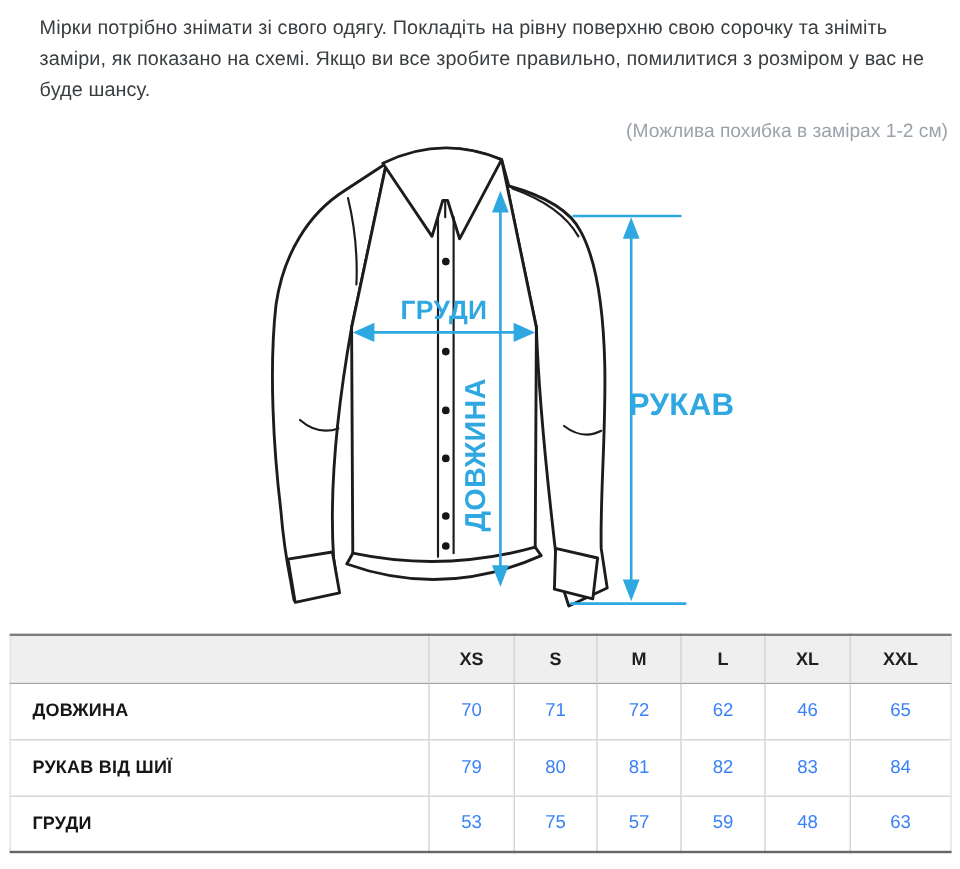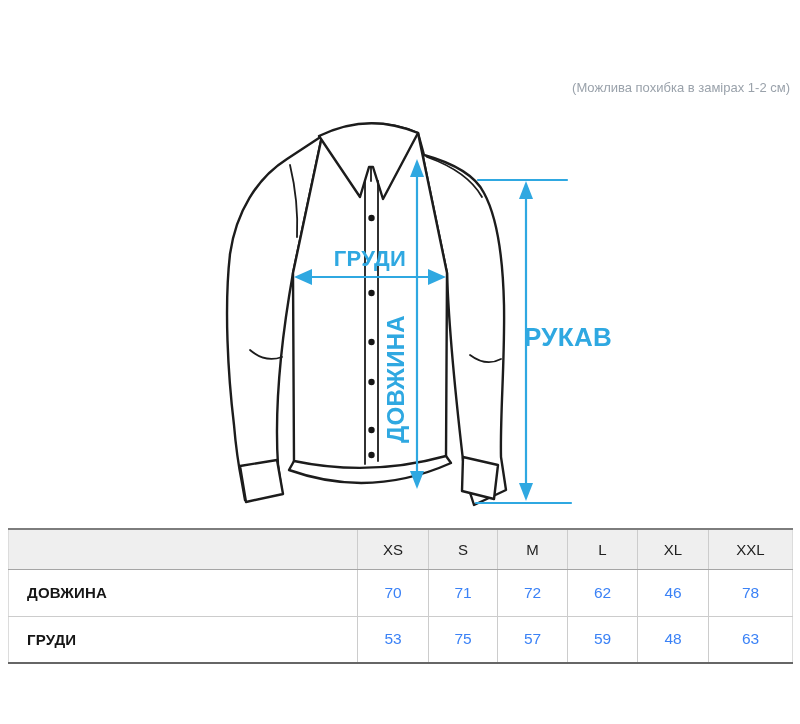--- a/index.html
+++ b/index.html
@@ -6,54 +6,55 @@
   html,body { background:#ffffff; }
   .page {
     position:relative; width:800px; height:724px; background:#ffffff;
     font-family:"Liberation Sans","DejaVu Sans",sans-serif; overflow:hidden;
   }
   .intro {
     position:absolute; left:33px; top:10px; width:745px;
     font-size:16.5px; line-height:26px; color:#393d40; letter-spacing:0.1px;
   }
   .note {
-    position:absolute; right:10px; top:80px;
-    font-size:13px; color:#9aa2ab;margin-left:24px;
+    position:absolute; right:10px; top:101px;
+    font-size:16px; color:#9aa2ab;margin-left:24px;
   }
   .diagram { position:absolute; left:170px; top:105px; width:460px; height:420px; }
   .diagram svg { display:block; }
   .filled  { fill:#ffffff; stroke:#1c1c1c; stroke-width:2.4; stroke-linejoin:round; stroke-linecap:round; }
   .thin    { fill:none; stroke:#1c1c1c; stroke-width:1.8; stroke-linecap:round; }
   .btn     { fill:#161616; stroke:none; }
   .meas    { fill:none; stroke:#2fa8e1; stroke-width:2.2; stroke-linecap:round; }
   .head    { fill:#2fa8e1; stroke:none; }
   .mlabel  { fill:#2fa8e1; font-weight:bold; font-family:"Liberation Sans","DejaVu Sans",sans-serif; letter-spacing:0.3px; }
 
   table.sizes {
     position:absolute; left:8px; top:528px; width:784px;
     border-collapse:collapse; table-layout:fixed;
     border-top:2px solid #7d7d7d; border-bottom:2px solid #666666;
     border-left:1px solid #dcdcdc; border-right:1px solid #dcdcdc;
   }
   table.sizes th {
-    height:40px; background:#efefef; font-size:15px; font-weight:normal; color:#1f1f1f;
+    height:40px; background:#efefef; font-size:15px; font-weight:bold; color:#1f1f1f;
     border-bottom:1px solid #a5a5a5; text-align:center;
   }
   table.sizes td {
     height:47px; background:#ffffff; font-size:15.5px; color:#3b82f6;
     border-top:1px solid #cccccc; text-align:center;
   }
   table.sizes .lbl { text-align:left; padding-left:18px; font-weight:bold; color:#161616; font-size:15px; letter-spacing:0.2px; }
   table.sizes .sep { border-left:1px solid #cccccc; }
 </style>
 </head>
 <body>
 
 <div class="page">
 
+  <p class="intro">Мірки потрібно знімати зі свого одягу. Покладіть на рівну поверхню свою сорочку та зніміть заміри, як показано на схемі. Якщо ви все зробите правильно, помилитися з розміром у вас не буде шансу.</p>
 
   <div class="note">(Можлива похибка в замірах 1-2 см)</div>
 
   <div class="diagram">
     <svg width="460" height="420" viewBox="0 0 460 420">
 
       <g>
 
         <path class="filled" d="M 152,31 L 117,54 C 87,73 66,107 60,149 C 54,202 58,270 64,320 C 66,344 69,363 72,378 L 75,395 L 112,388 L 108,360 C 104,298 112,230 123,168 Z"></path>
         <path class="filled" d="M 70,361 L 107,355 L 113,389 L 76,397 Z"></path>
@@ -129,21 +130,30 @@
       <th class="sep">XL</th>
       <th class="sep">XXL</th>
     </tr>
     <tr>
       <td class="lbl">ДОВЖИНА</td>
       <td class="sep">70</td>
       <td class="sep">71</td>
       <td class="sep">72</td>
       <td class="sep">62</td>
       <td class="sep">46</td>
-      <td class="sep">78</td>
+      <td class="sep">65</td>
+    </tr>
+    <tr>
+      <td class="lbl">РУКАВ ВІД ШИЇ</td>
+      <td class="sep">79</td>
+      <td class="sep">80</td>
+      <td class="sep">81</td>
+      <td class="sep">82</td>
+      <td class="sep">83</td>
+      <td class="sep">84</td>
     </tr>
     <tr>
       <td class="lbl">ГРУДИ</td>
       <td class="sep">53</td>
       <td class="sep">75</td>
       <td class="sep">57</td>
       <td class="sep">59</td>
       <td class="sep">48</td>
       <td class="sep">63</td>
     </tr>

